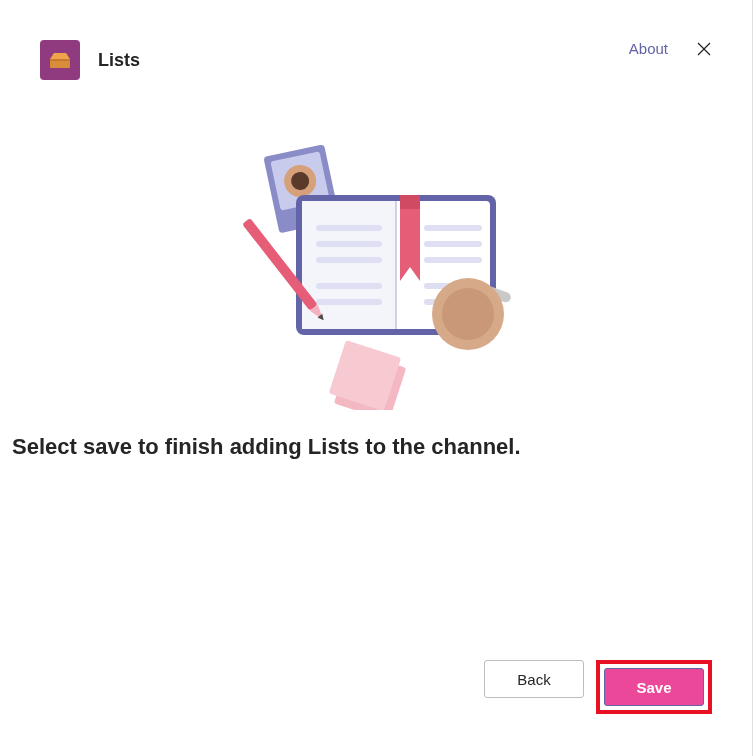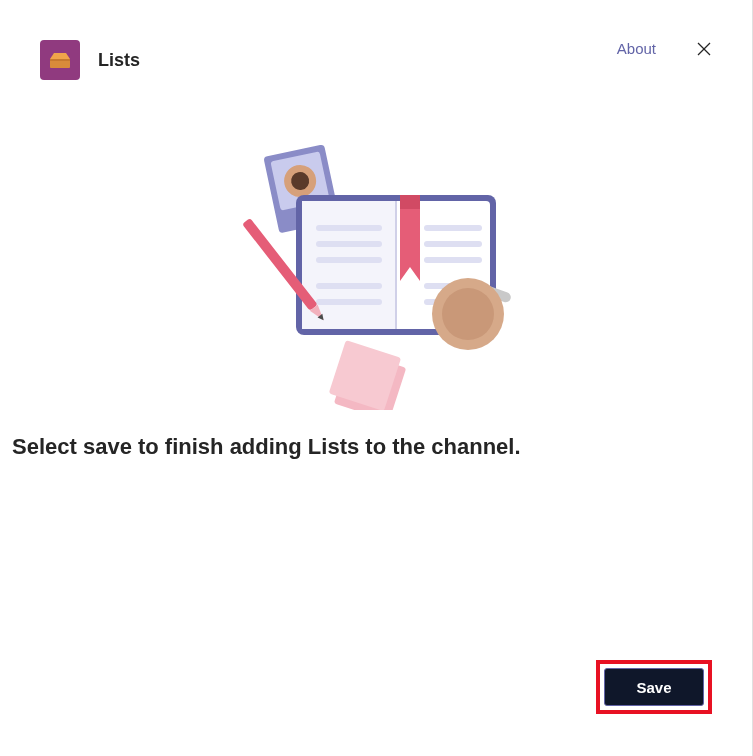--- a/index.html
+++ b/index.html
@@ -35,21 +35,21 @@
       font-size: 18px;
       font-weight: 600;
       color: #252525;
     }
     .header-right {
       position: absolute;
       right: 40px;
       top: 40px;
       display: flex;
       align-items: center;
-      gap: 40px;
+      gap: 28px;
     }
     .about-link {
       color: #6264a7;
       font-size: 15px;
       cursor: pointer;
     }
     .close-icon {
       cursor: pointer;
       color: #252525;
       display: flex;
@@ -86,21 +86,21 @@
       display: flex;
       align-items: center;
       justify-content: center;
     }
     .btn-back {
       background: #fff;
       border: 1px solid #bdbdbd;
       color: #252525;
     }
     .btn-save {
-      background: #0f172a;
+      background: #ec4899;
       border: 1px solid #6264a7;
       color: #fff;
       font-weight: 600;
     }
     .save-highlight {
       border: 4px solid #e81123;
       padding: 4px;
       display: inline-flex;
     }
   </style>
@@ -174,16 +174,17 @@
     <g transform="translate(120,200) rotate(18,0,0)">
       <rect x="8" y="8" width="58" height="56" rx="3" fill="#f4b8c3"></rect>
       <rect x="0" y="0" width="58" height="56" rx="3" fill="#f7c9d1"></rect>
     </g>
   </svg>
 </div>
 
 <div class="instruction">Select save to finish adding Lists to the channel.</div>
 
 <div class="footer">
+  <div class="btn btn-back">Back</div>
   <div class="save-highlight">
     <div class="btn btn-save">Save</div>
   </div>
 </div>
 
 </body></html>

